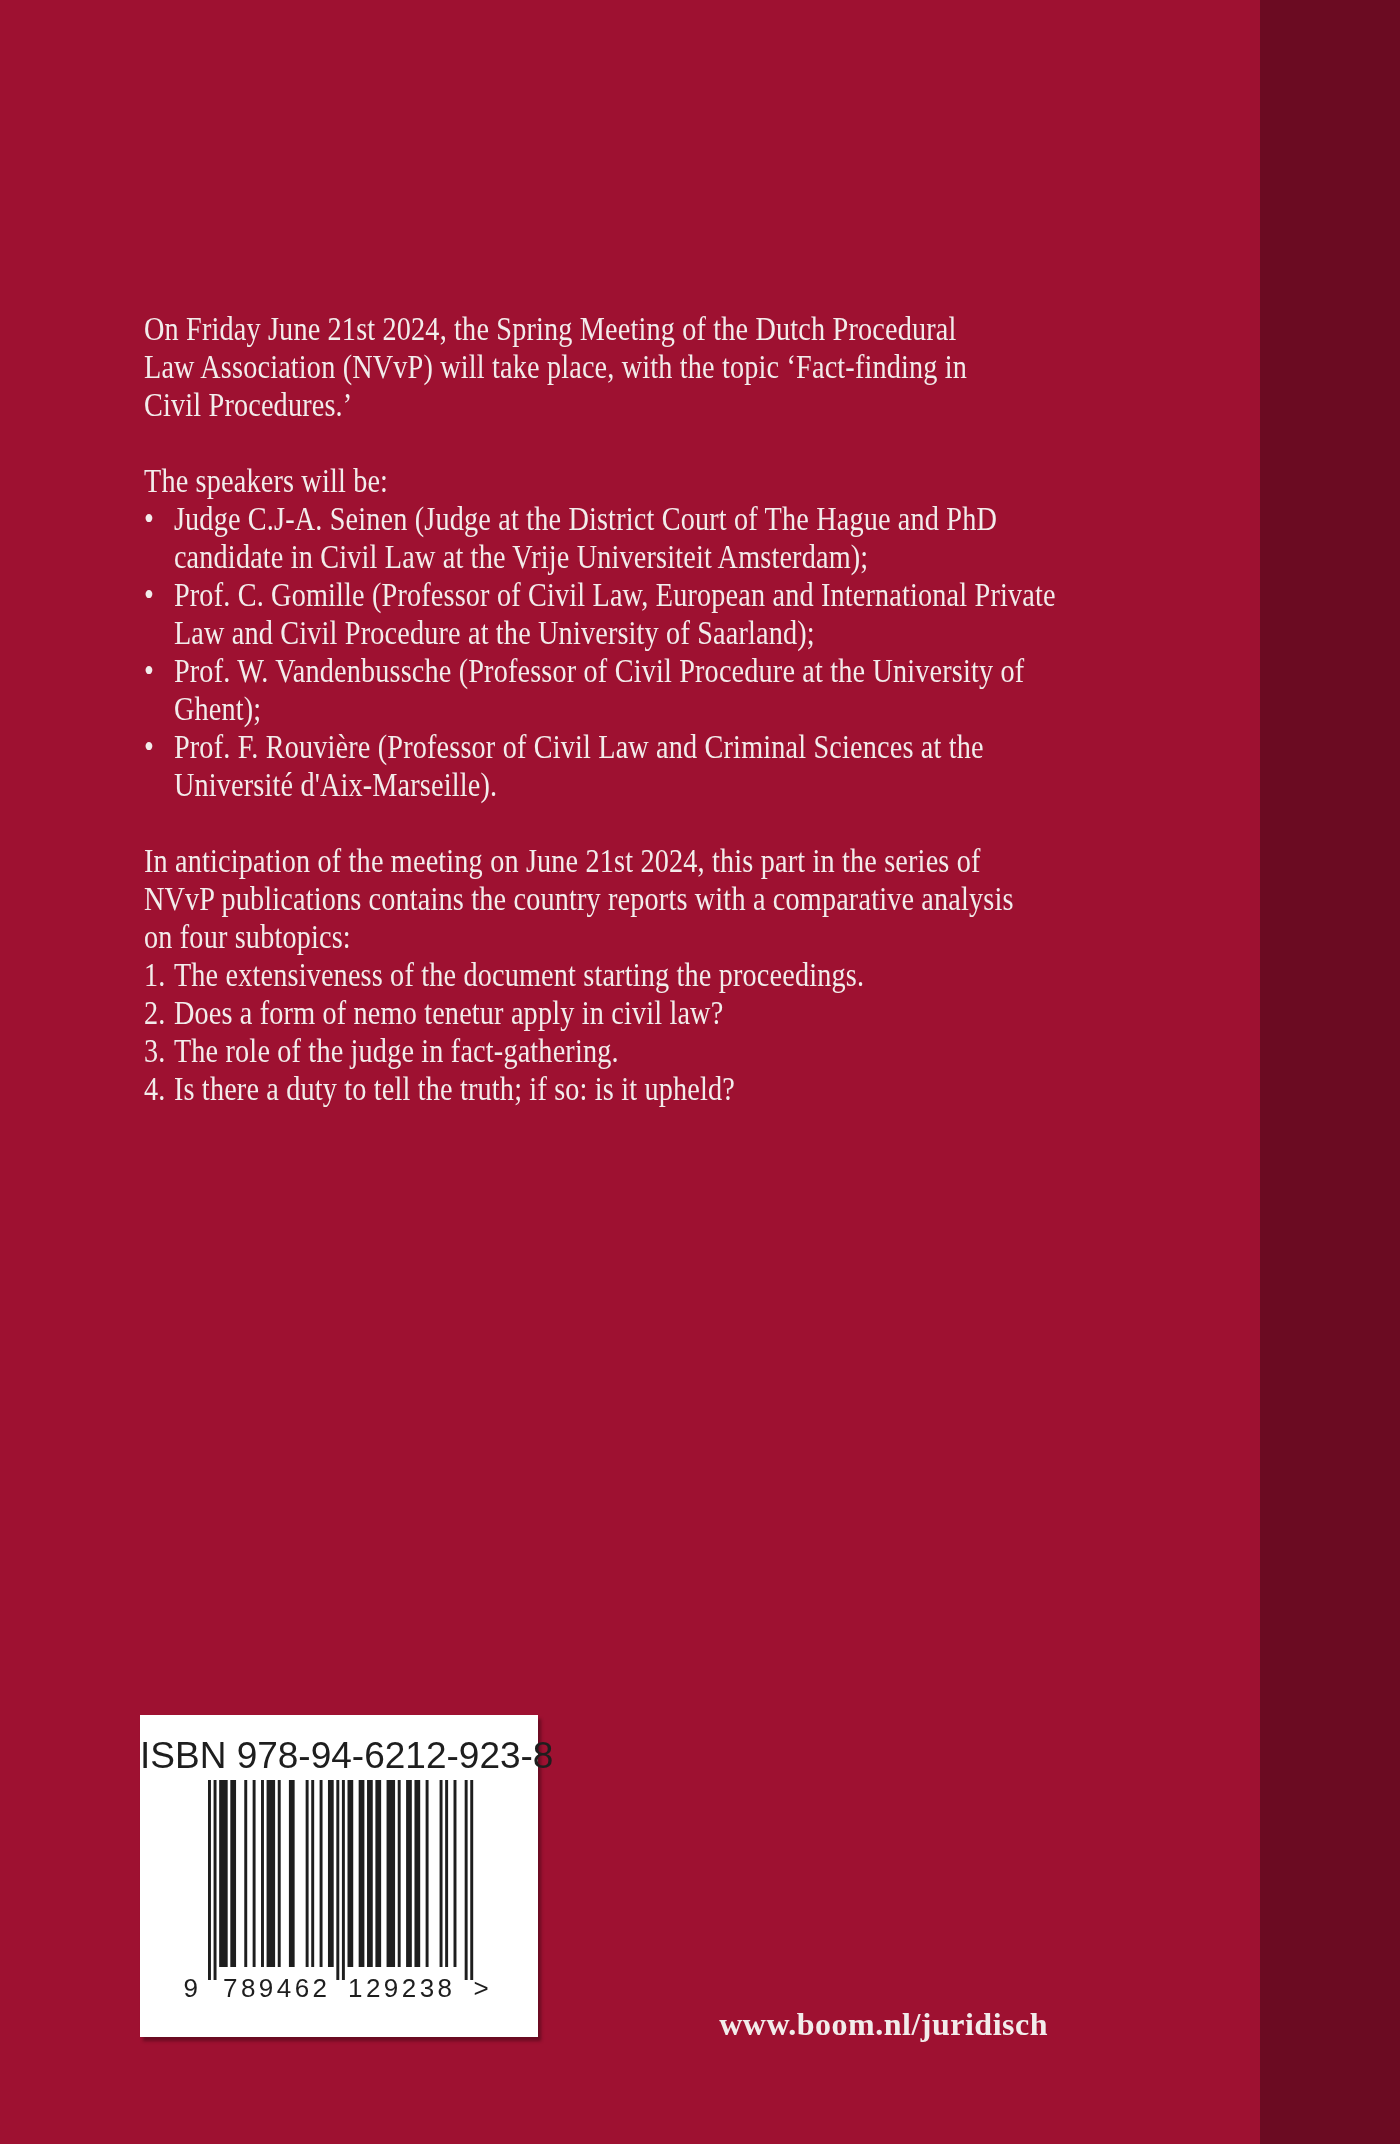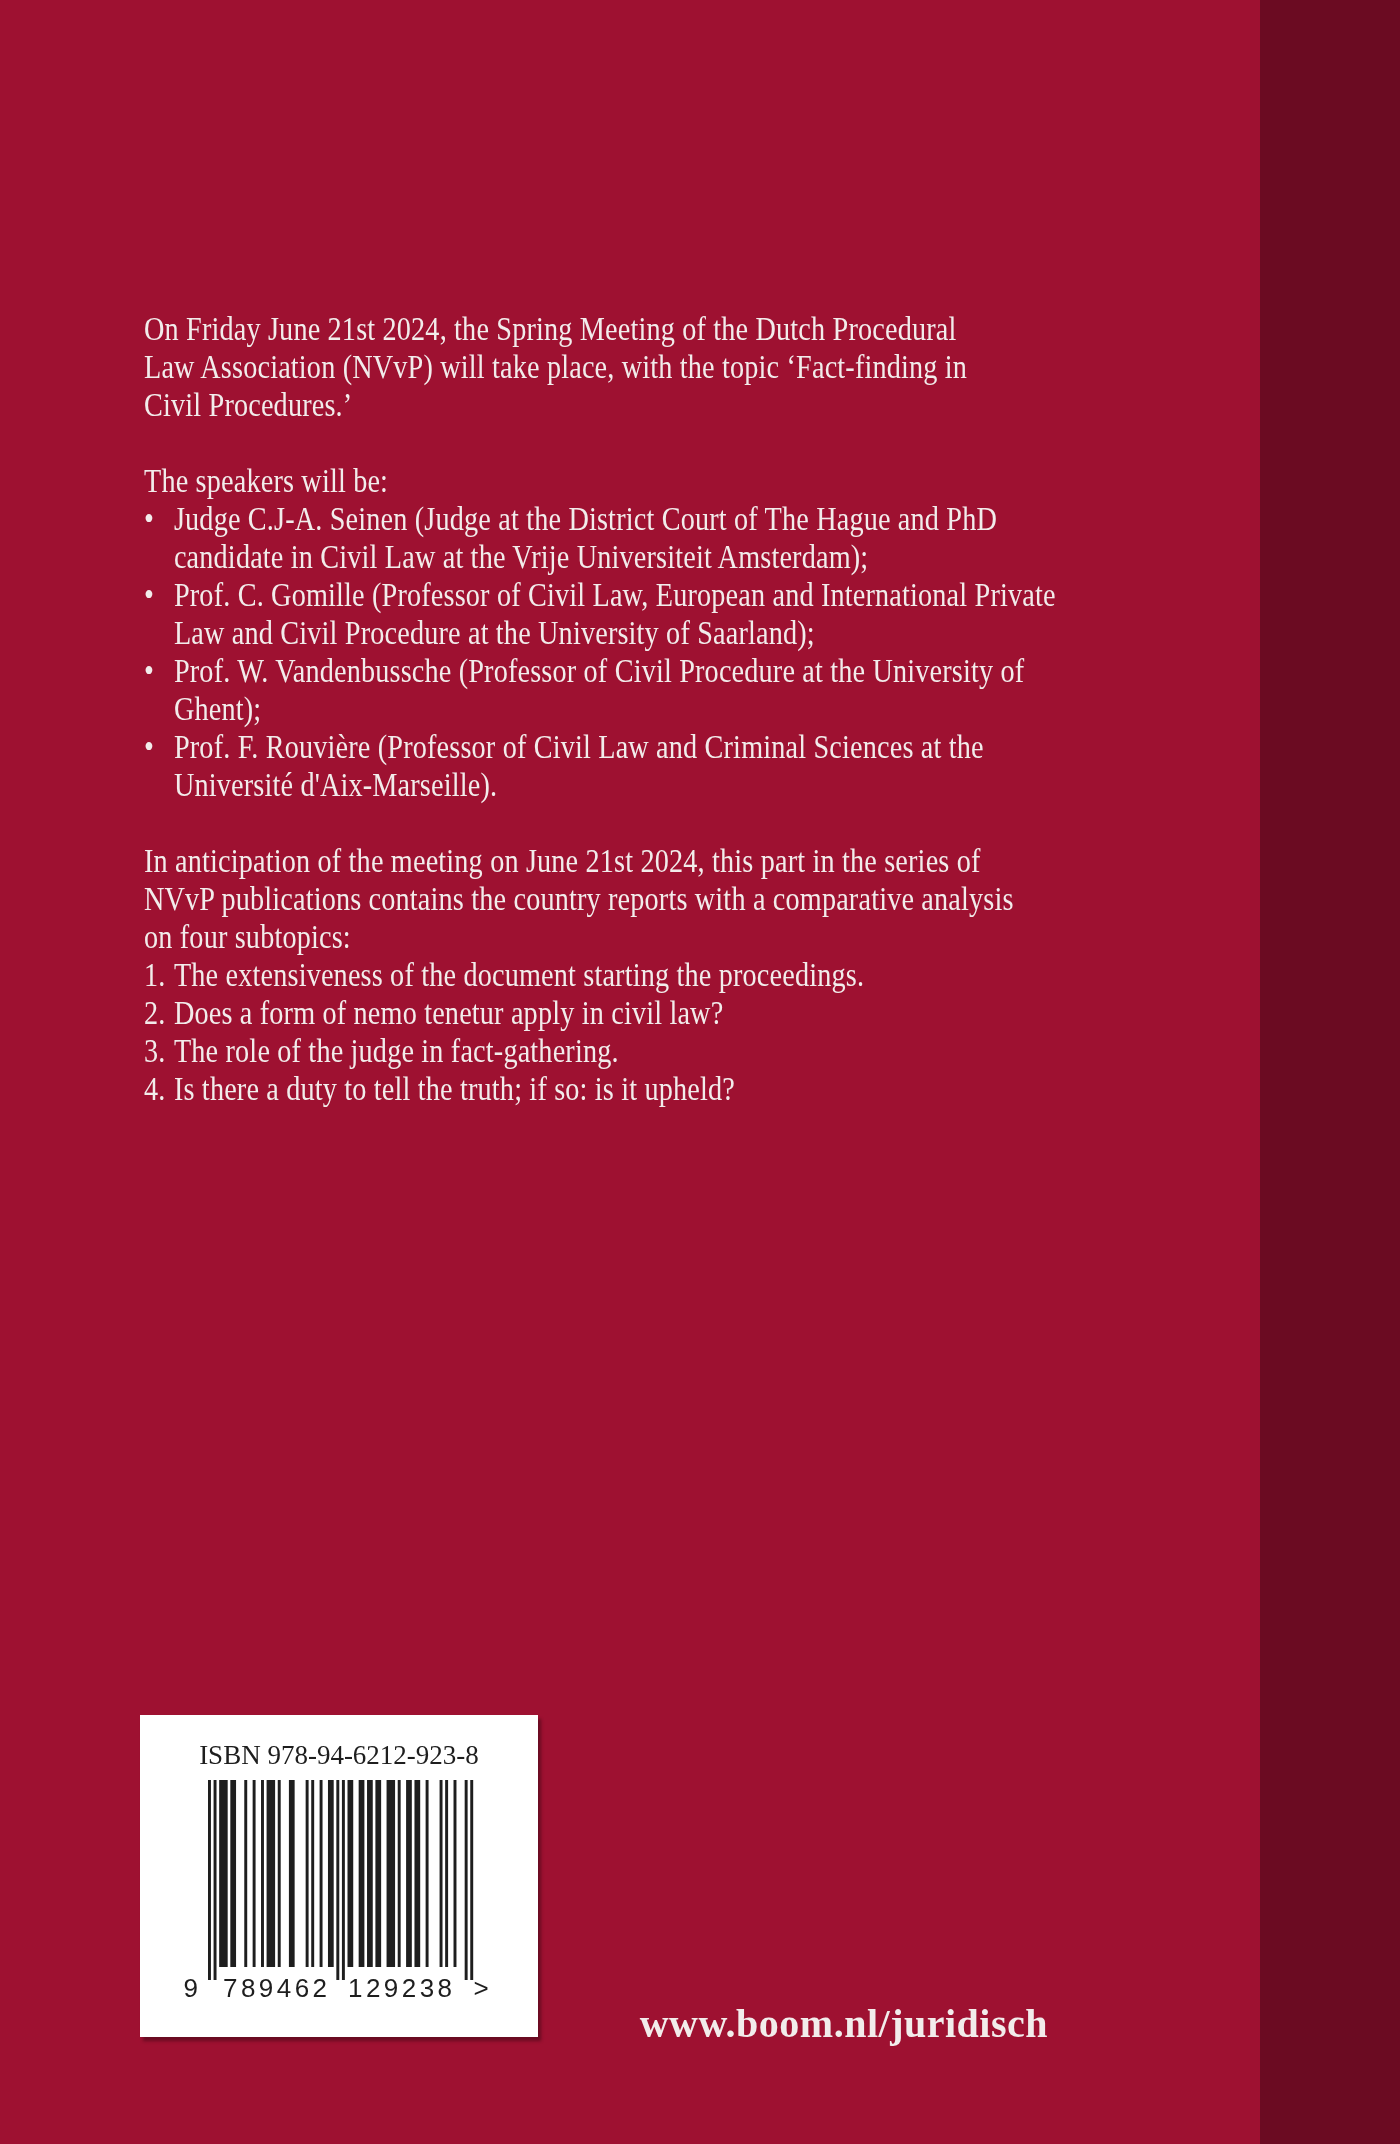--- a/index.html
+++ b/index.html
@@ -56,41 +56,41 @@
     height: 322px;
     background: #ffffff;
     box-shadow: 3px 4px 3px rgba(40, 5, 15, 0.45);
   }
   .isbn-label {
     position: absolute;
     top: 27px;
     left: 0;
     width: 100%;
     text-align: center;
-    font-family: Liberation Serif, serif;
-    font-size: 27px;
+    font-family: Liberation Sans, sans-serif;
+    font-size: 37px;
     line-height: 27px;
     color: #1e1e1e;
     white-space: nowrap;
   }
   .barcode-svg {
     position: absolute;
     left: 0;
     top: 0;
   }
 
   
   .site-url {
     position: absolute;
     top: 2004px;
     right: 212px;
     color: #f2eceb;
     font-family: "Liberation Serif", "DejaVu Serif", serif;
     font-weight: bold;
-    font-size: 40px;
+    font-size: 32px;
     line-height: 40px;
     letter-spacing: 0.5px;
     white-space: nowrap;
   }
 </style>
 </head>
 <body>
 
 <div class="cover">
 

